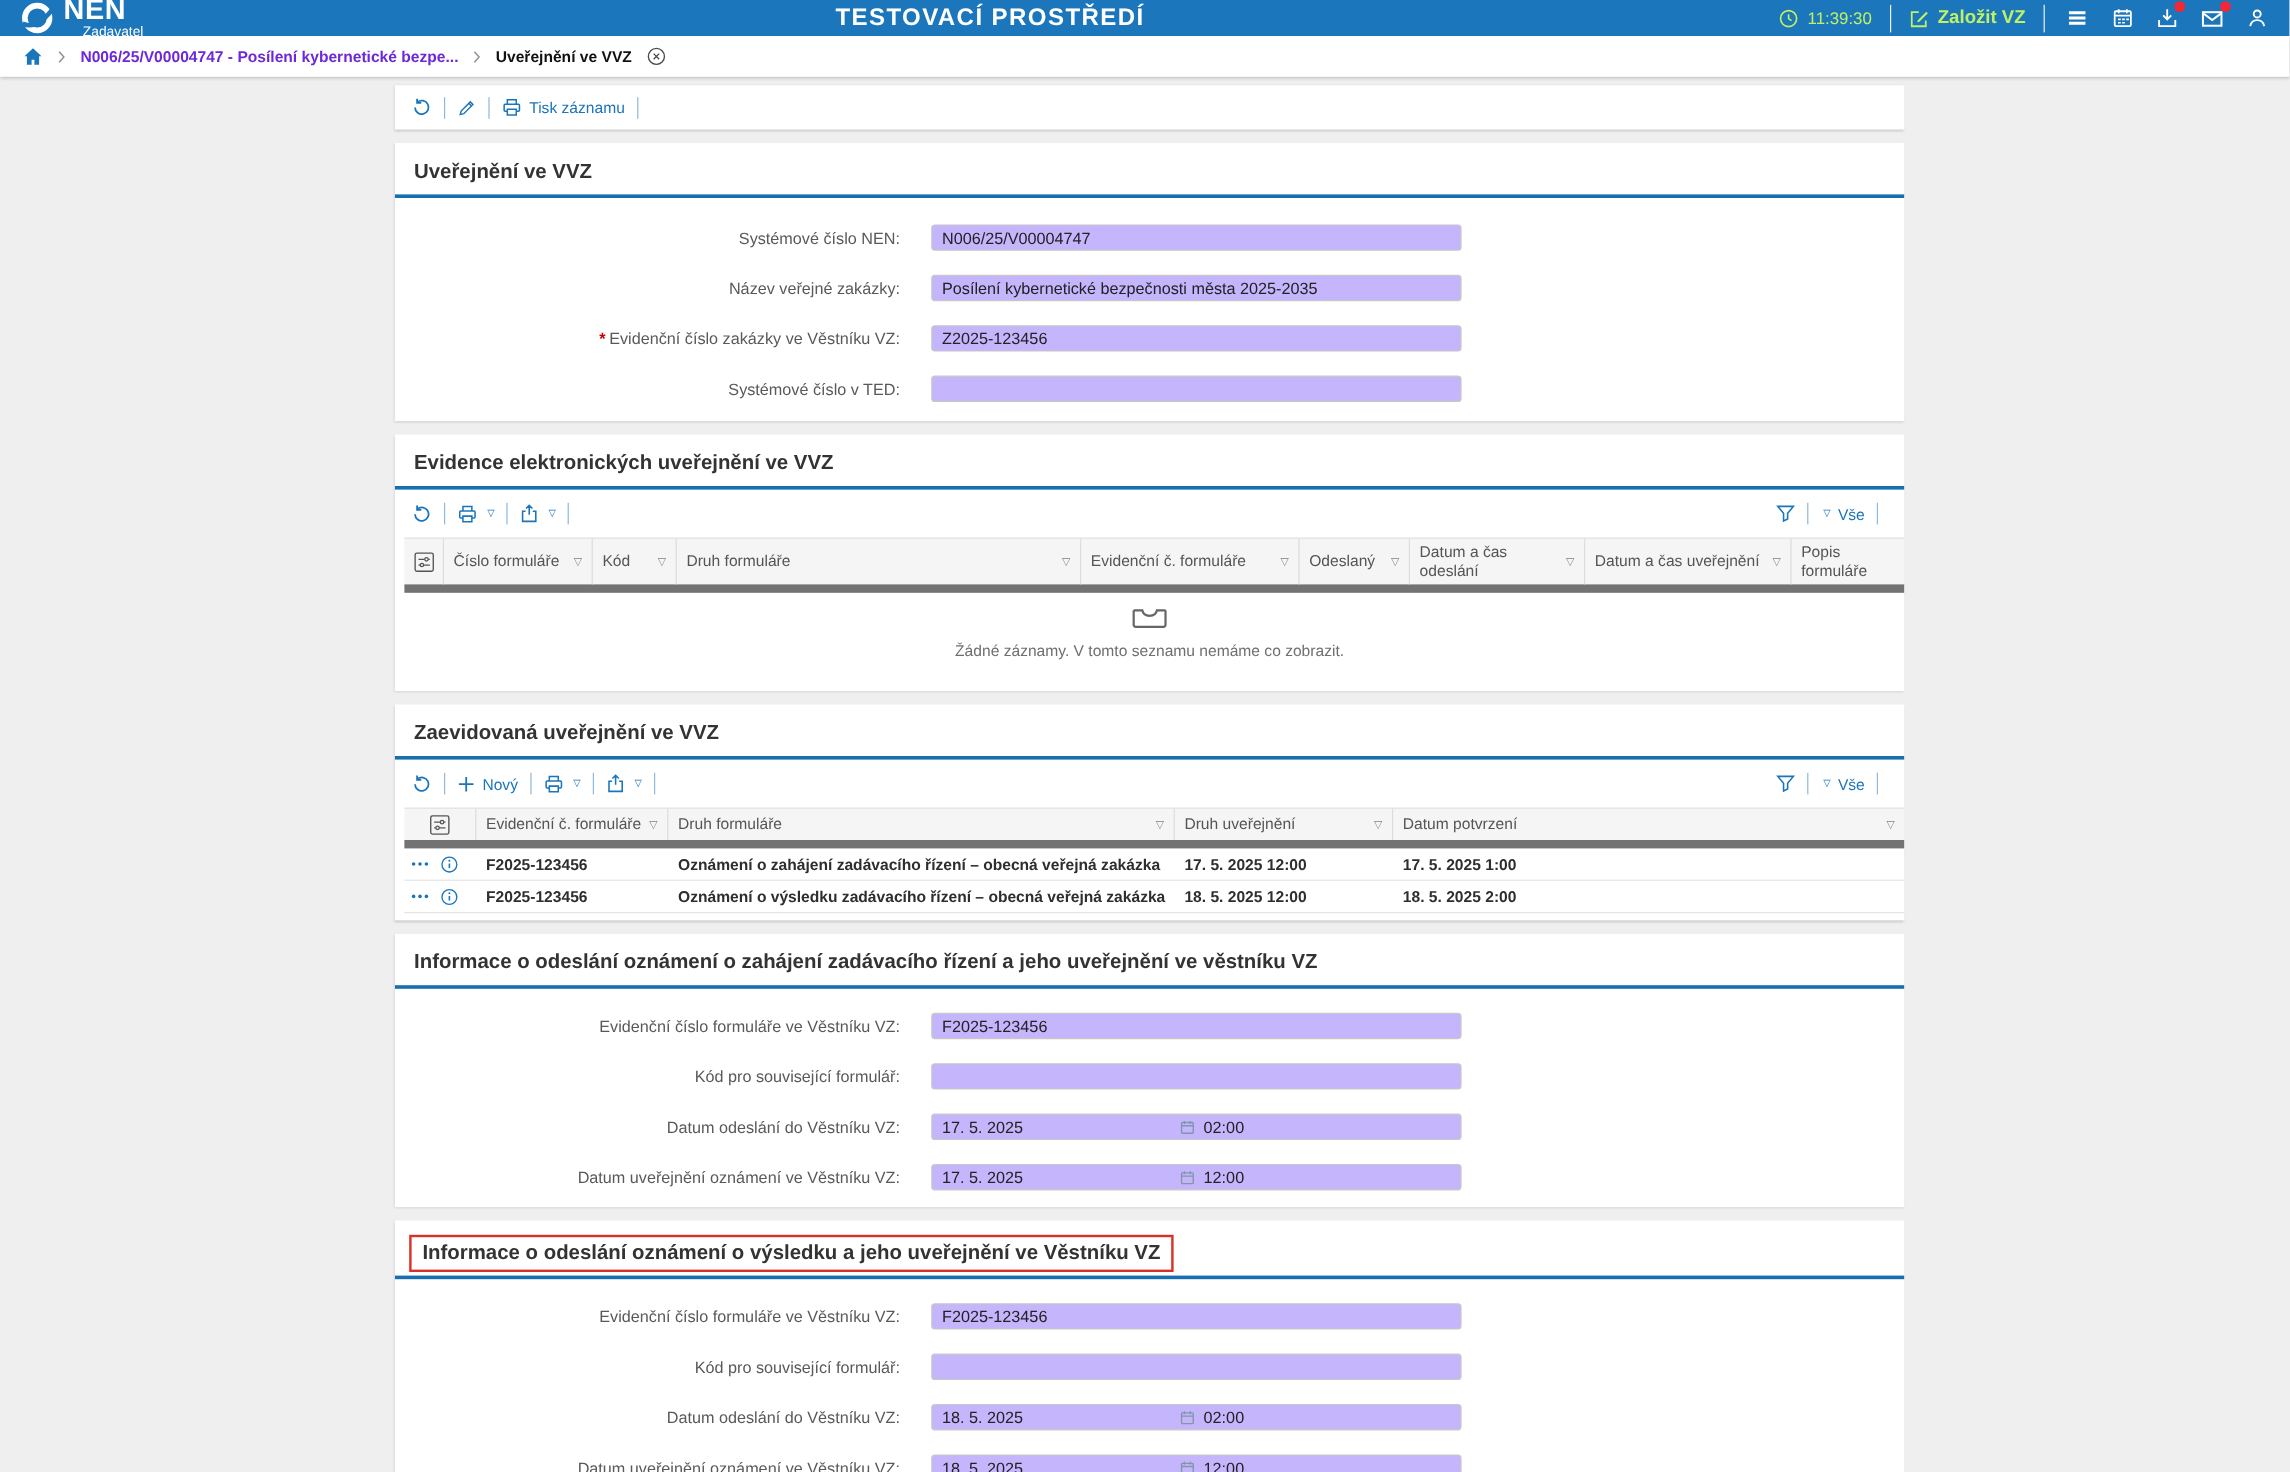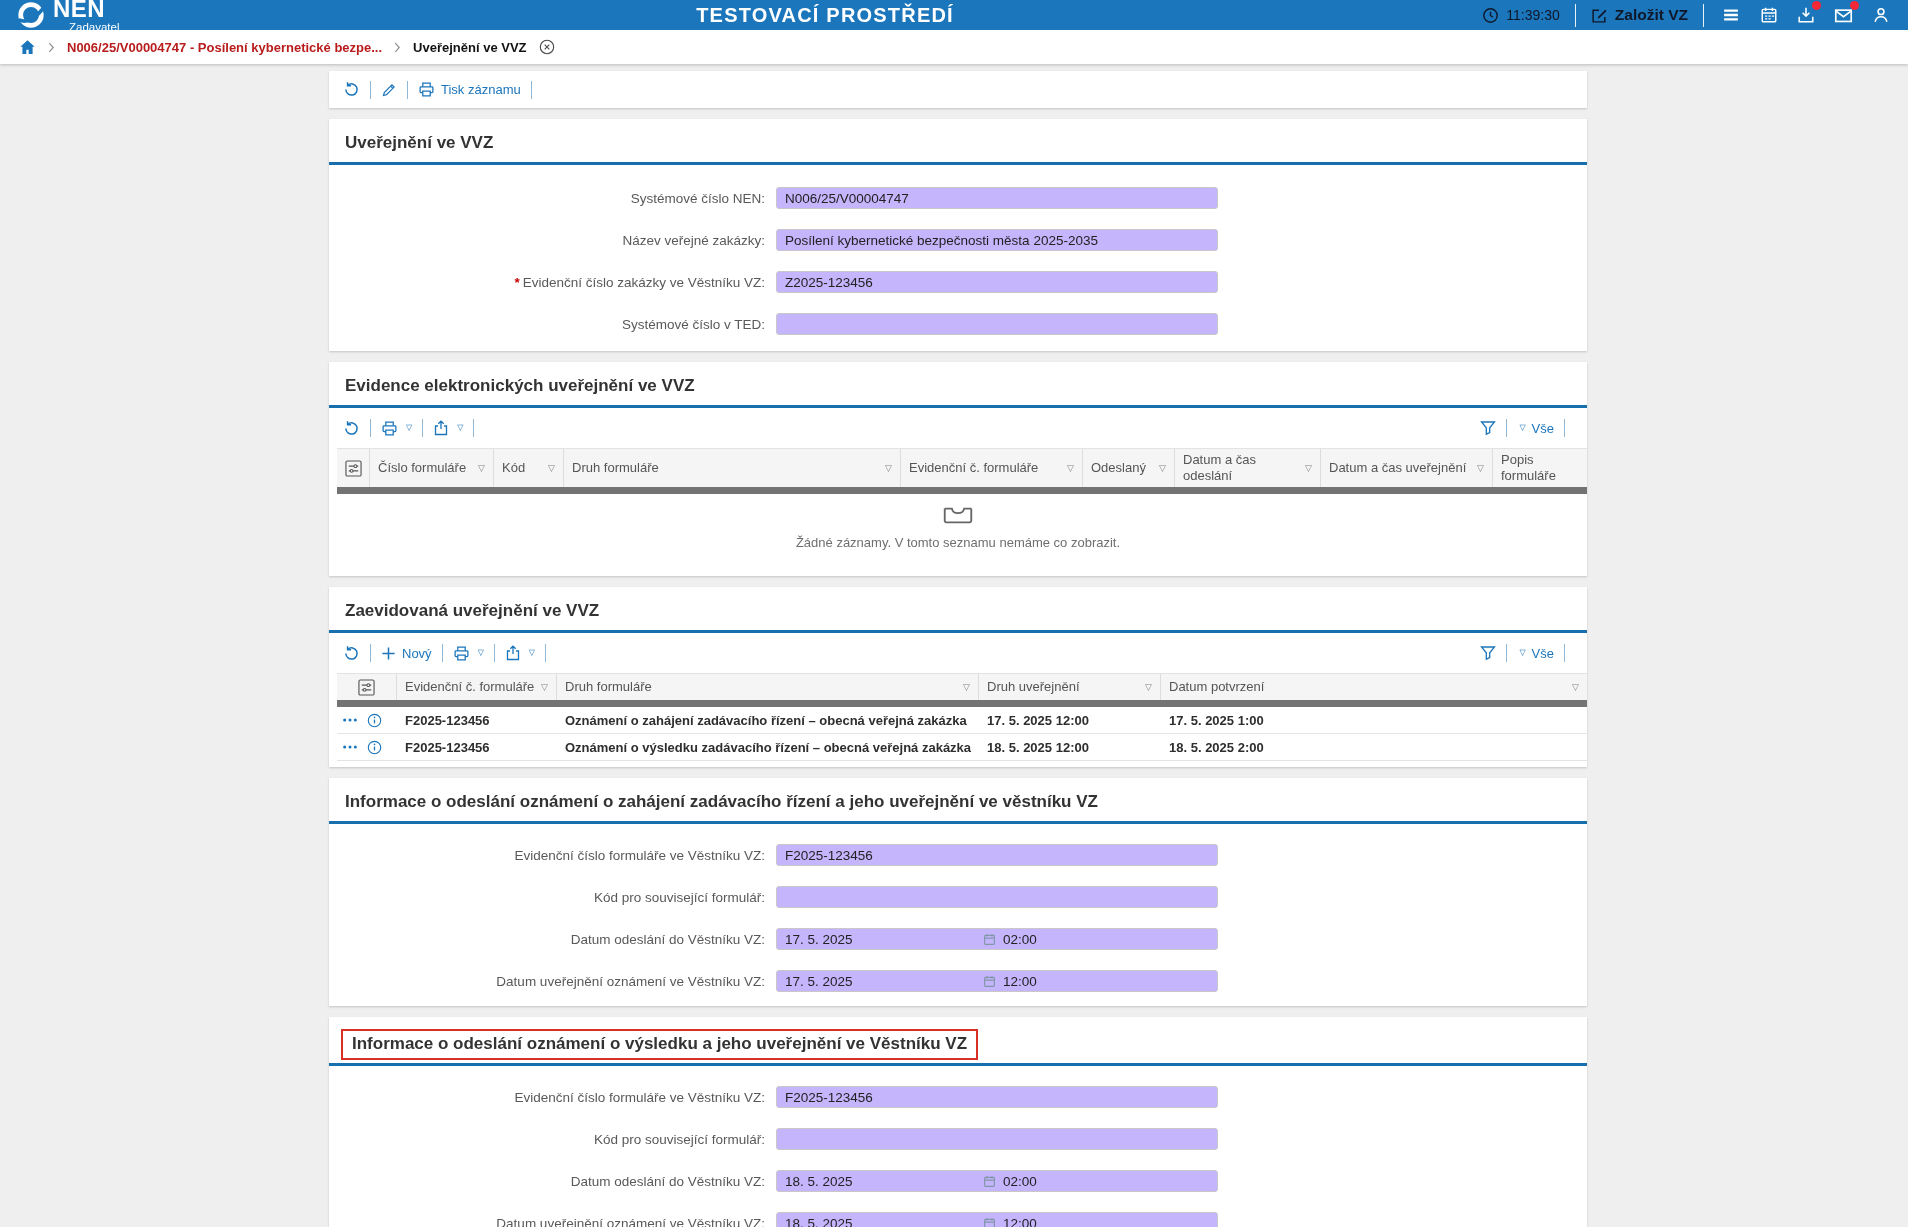--- a/index.html
+++ b/index.html
@@ -11,33 +11,33 @@
   .hdr{height:30px;background:#1b76bb;color:#fff;display:flex;align-items:center;
        padding:0 16px;box-sizing:border-box;position:relative;z-index:3}
   .logo{display:flex;align-items:center;gap:7px;cursor:pointer}
   .logo-mark{display:flex}
   .logo-text{display:flex;flex-direction:column;line-height:1}
   .brand{font-size:24px;font-weight:bold;letter-spacing:.5px}
   .brand-sub{font-size:11.5px;margin:1px 0 0 16px}
   .hdr-center{position:absolute;left:0;right:258px;text-align:center;font-size:20px;
        font-weight:bold;letter-spacing:1.2px;pointer-events:none}
   .hdr-right{margin-left:auto;display:flex;align-items:center;gap:15px}
-  .hr-item{display:flex;align-items:center;gap:7px;background:none;border:0;color:#0f172a;
+  .hr-item{display:flex;align-items:center;gap:7px;background:none;border:0;color:#bef264;
        font-family:inherit;padding:0;cursor:pointer}
   .hr-time{font-size:14px}
   .hr-create{font-size:15.5px;font-weight:bold}
   .hsep{width:1px;height:23px;background:rgba(255,255,255,.9)}
   .icon-btn{position:relative;background:none;border:0;color:#fff;padding:2px;cursor:pointer;display:flex}
   .dot{position:absolute;top:-3px;right:-4px;width:9px;height:9px;border-radius:50%;background:#f32735}
 
   
   .crumbbar{height:34px;background:#fff;display:flex;align-items:center;gap:12px;
        padding:0 19px;font-size:13px;font-weight:bold;box-shadow:0 1px 3px rgba(0,0,0,.22);
        position:relative;z-index:2}
-  .crumb1{color:#b91c1c;cursor:pointer}
+  .crumb1{color:#6d28d9;cursor:pointer}
   .crumb2{color:#111;cursor:pointer}
   .chev{display:flex;color:#909090}
   .home-btn{display:flex;background:none;border:0;color:#1b75bb;padding:0;cursor:pointer}
   .close-crumb{display:flex;background:none;border:0;color:#4a4a4a;padding:0;cursor:pointer}
 
   
   .page{padding:7px 0 0 329px}
   .card{width:1258px;background:#fff;box-shadow:0 1px 2px rgba(0,0,0,.18);
         margin-bottom:11px;box-sizing:border-box;overflow:hidden}
   .sec-title{font-size:17px;font-weight:bold;color:#333;margin:14px 0 9px 16px}
@@ -53,21 +53,21 @@
         font-family:inherit;font-size:13px;padding:0;cursor:pointer}
   .tsep{width:1px;height:18px;background:#8fb8d9;margin:0 10px}
   .dd{font-size:8px;line-height:1;margin-left:2px;color:#1b75bb}
   .tbar-right{margin-left:auto;display:flex;align-items:center}
   .vse{font-size:13px;color:#1b75bb}
 
   
   .form{padding:22px 0 16px}
   .frow{display:flex;align-items:center;height:22px;margin-bottom:20px}
   .frow:last-child{margin-bottom:0}
-  .flabel{width:447px;text-align:right;padding-right:11px;box-sizing:border-box;
+  .flabel{width:447px;text-align:right;padding-right:26px;box-sizing:border-box;
         font-size:13.5px;color:#595959}
   .req{color:#cc0000;margin-right:3px;font-weight:bold}
   .finput{position:relative;width:442px;height:22px;background:#c4b5fd;border:1px solid #c8c8c8;
         border-radius:3px;box-sizing:border-box;font-size:13.5px;font-weight:normal;color:#222;
         display:flex;align-items:center;padding:0 8px;cursor:default}
   .tpart{position:absolute;left:206px;display:flex;align-items:center;gap:7px}
   .cal-ico{color:#8296a9;display:flex}
 
   
   .thead{display:grid;margin-left:8px;background:#f5f5f5;border-top:1px solid #e2e2e2;

